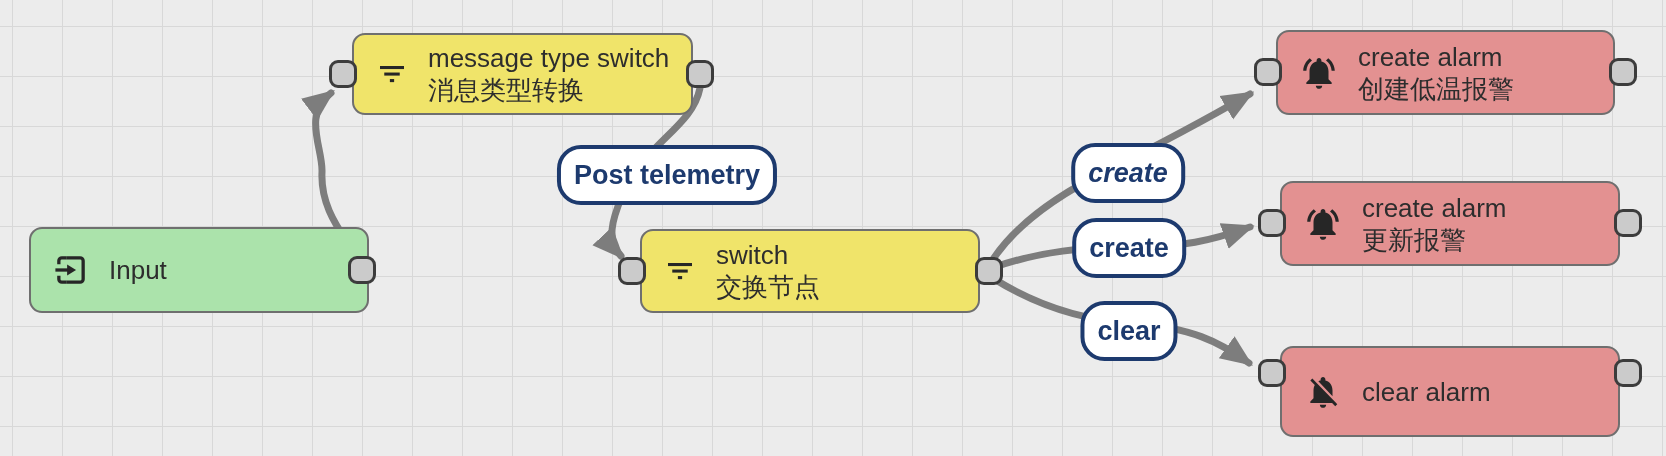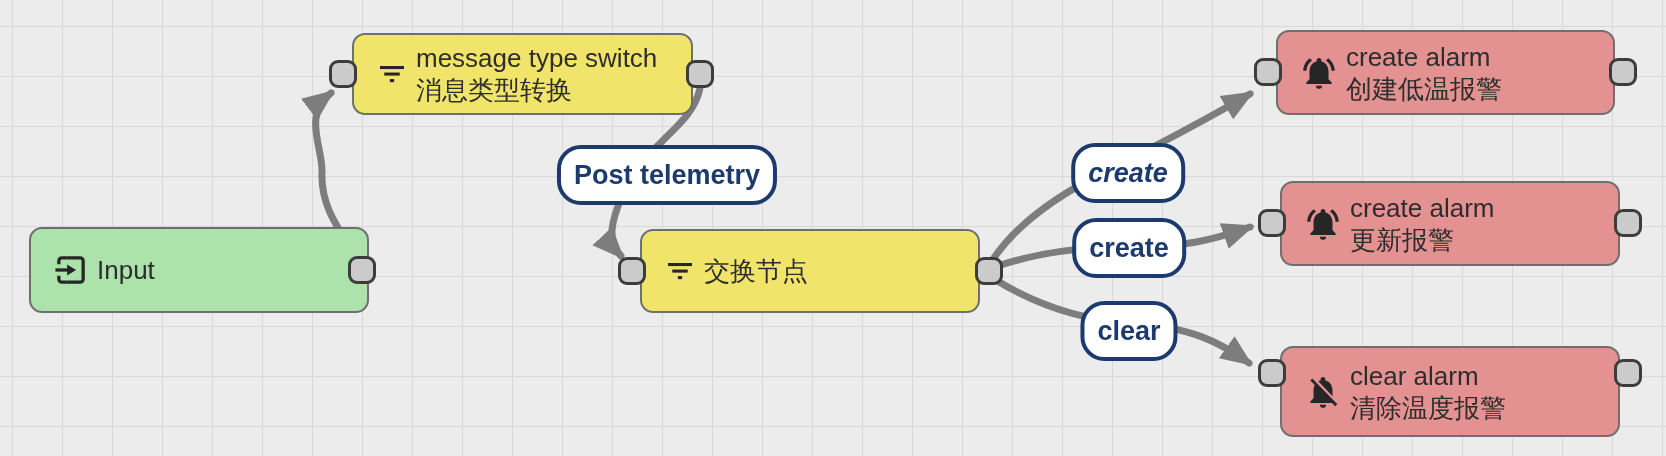--- a/index.html
+++ b/index.html
@@ -31,21 +31,21 @@
     color:var(--label-color,#1d3a6e);
     font-size:27px;font-weight:bold;line-height:30px;
     padding:11px 13px;
     border-radius:24px;
     white-space:nowrap;
   }
   .node{
     position:absolute;z-index:3;
     box-sizing:border-box;
     display:flex;align-items:center;
-    gap:8px;
+    gap:20px;
     padding:0 18px 0 22px;
     border:2px solid var(--node-border,#6f6f6f);
     border-radius:13px;
     color:var(--text-color,#2d2d2d);
   }
   .node .icon{flex:0 0 auto;display:flex;align-items:center;justify-content:center;}
   .node .lines{font-size:26px;line-height:32px;}
   .connector{
     position:absolute;z-index:4;
     width:28px;height:28px;
@@ -115,20 +115,21 @@
 
   <div class="node" style="left: 640px; top: 229px; width: 340px; height: 84px; background-color: rgb(240, 228, 106);">
     <span class="icon">
       <svg width="32" height="32" viewBox="0 0 24 24" fill="#262626">
         <path d="M3 6h18v2.3H3z"></path>
           <path d="M6.2 10.9h11.6v2.3H6.2z"></path>
           <path d="M10.4 15.8h3.2v2.3h-3.2z"></path>
       </svg>
     </span>
     <div class="lines">
+      <div>switch</div>
       <div>交换节点</div>
     </div>
   </div>
   <div class="connector" style="left:632px;top:271px;"></div>
   <div class="connector" style="left:989px;top:271px;"></div>
 
   <div class="node" style="left: 1276px; top: 30px; width: 339px; height: 85px; background-color: rgb(227, 145, 145);">
     <span class="icon">
       <svg width="38" height="38" viewBox="0 0 24 24" fill="#262626">
         <path d="M7.58 4.08 6.15 2.65C3.75 4.48 2.17 7.3 2.03 10.5h2c.15-2.65 1.51-4.97 3.55-6.42zm12.39 6.42h2c-.15-3.2-1.73-6.02-4.12-7.85l-1.42 1.43c2.02 1.45 3.39 3.77 3.54 6.42zM18 11c0-3.07-1.64-5.64-4.5-6.32V4c0-.83-.67-1.5-1.5-1.5s-1.5.67-1.5 1.5v.68C7.63 5.36 6 7.92 6 11v5l-2 2v1h16v-1l-2-2v-5zm-6 11c.14 0 .27-.01.4-.04.65-.14 1.18-.58 1.44-1.18.1-.24.16-.5.16-.78h-4c0 1.1.9 2 2 2z"></path>
@@ -157,19 +158,18 @@
   <div class="connector" style="left:1628px;top:223px;"></div>
 
   <div class="node" style="left: 1280px; top: 346px; width: 340px; height: 91px; background-color: rgb(227, 145, 145);">
     <span class="icon">
       <svg width="38" height="38" viewBox="0 0 24 24" fill="#262626">
         <path d="M20 18.69 7.84 6.14 5.27 3.49 4 4.76l2.8 2.8v.01c-.52.99-.8 2.16-.8 3.42v5l-2 2v1h13.73l2 2L21 19.72l-1-1.03zM12 22c1.11 0 2-.89 2-2h-4c0 1.11.89 2 2 2zm6-7.32V11c0-3.08-1.64-5.64-4.5-6.32V4c0-.83-.67-1.5-1.5-1.5s-1.5.67-1.5 1.5v.68c-.15.03-.29.08-.42.12-.1.03-.2.07-.3.11h-.01c-.01 0-.01 0-.02.01-.23.09-.46.2-.68.31 0 0-.01 0-.01.01L18 14.68z"></path>
       </svg>
     </span>
     <div class="lines">
       <div>clear alarm</div>
-      <div>清除温度报警</div>
     </div>
   </div>
   <div class="connector" style="left:1272px;top:373px;"></div>
   <div class="connector" style="left:1628px;top:373px;"></div>
 
 </div>
 
 </body></html>

